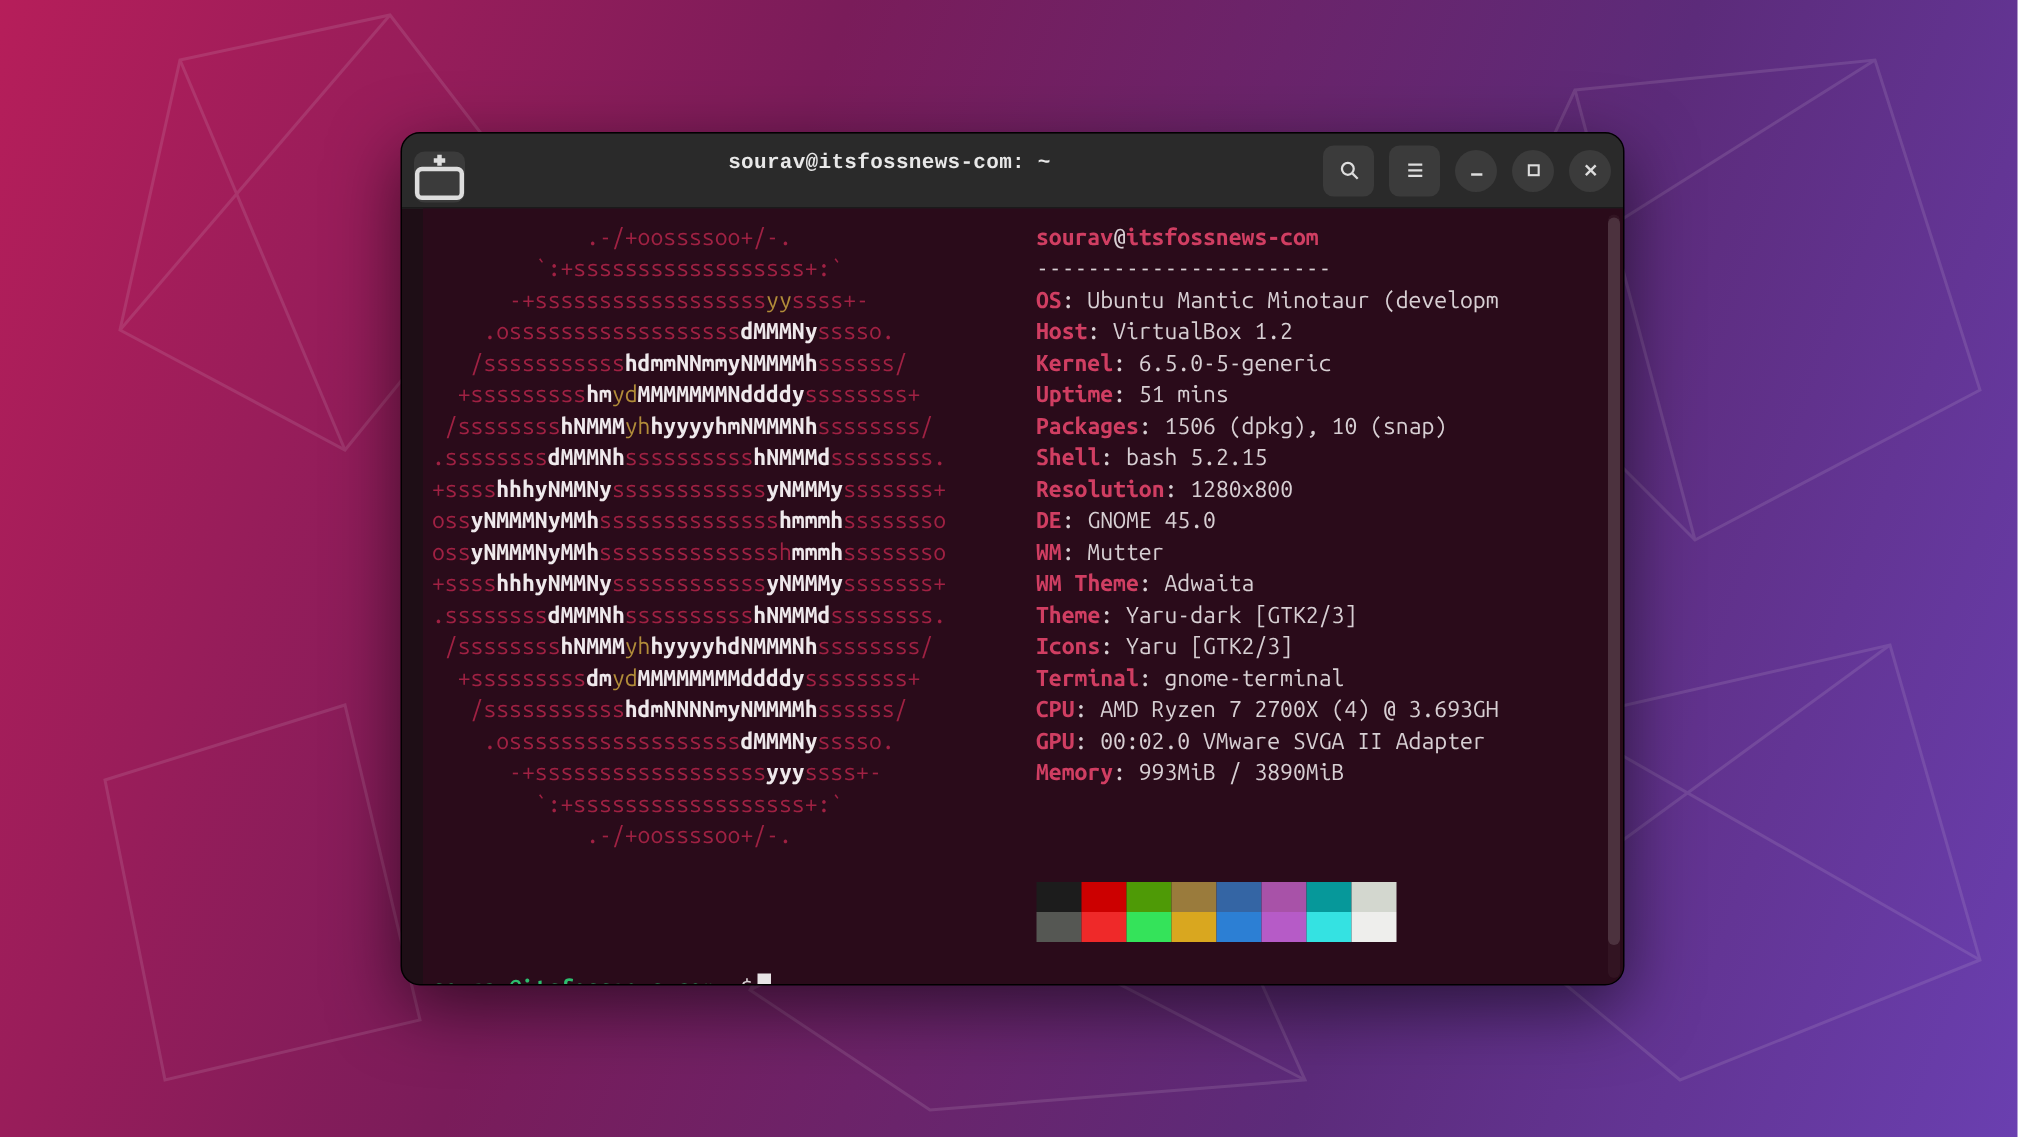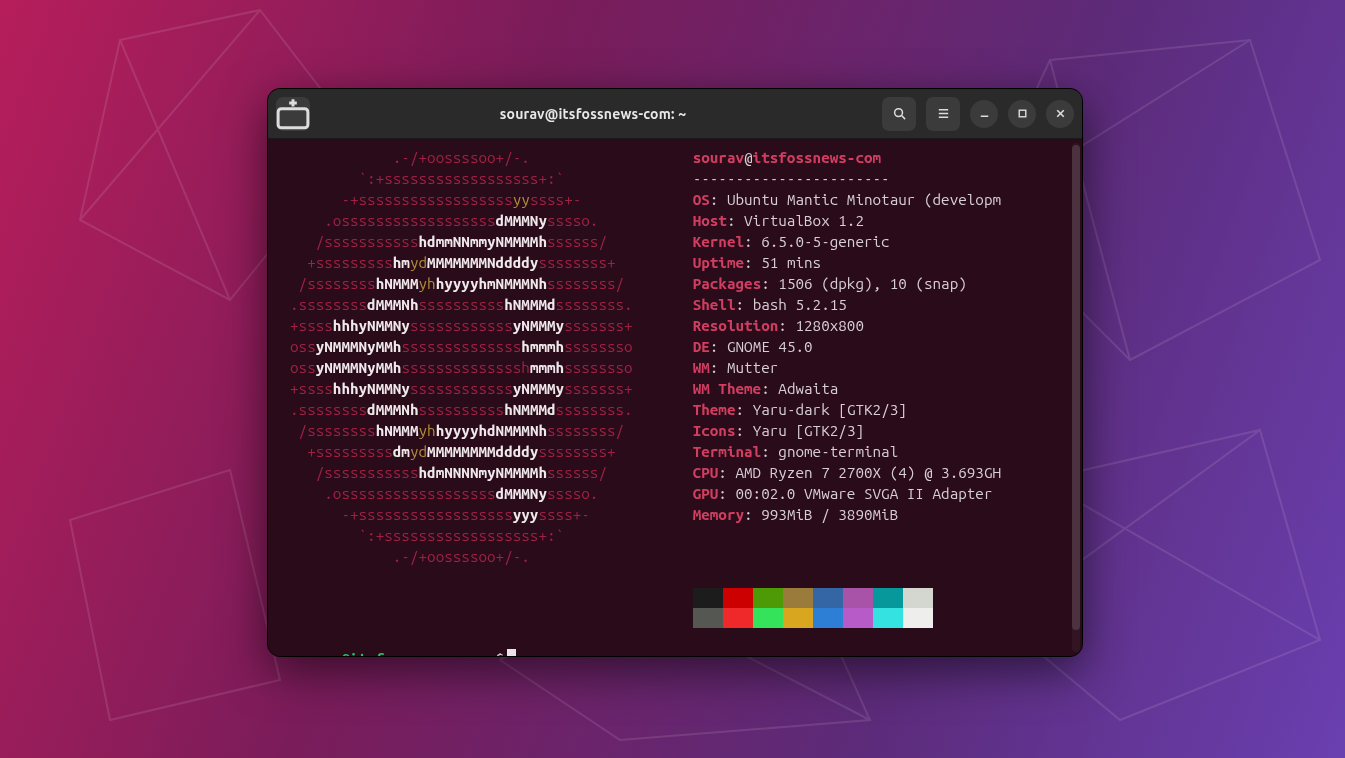--- a/index.html
+++ b/index.html
@@ -25,24 +25,25 @@
     box-shadow: 0 14px 46px rgba(0,0,0,0.55);
     display: flex; flex-direction: column;
     overflow: hidden;
     border: 1px solid #000;
   }
 
   
   .titlebar {
     height: 50px;
     background: #2a2a2a;
-    display: flex; align-items: center;
+    display: flex; 
     padding: 12px 8px;
     gap: 8px;
     border-bottom: 1px solid #1a1a1a;
+    font-family: Liberation Mono, monospace;
   }
   .tab-btn, .icon-btn {
     width: 34px; height: 34px;
     border-radius: 7px;
     background: #3b3b3b;
     color: #ddd;
     display: flex; align-items: center; justify-content: center;
     font-size: 15px;
     cursor: pointer;
     border: none;
@@ -56,22 +57,23 @@
     letter-spacing: 0.2px;
   }
   .titlebar-right { display: flex; gap: 10px; align-items: center; margin-left: 6px; }
   .icon-btn svg { width: 15px; height: 15px; }
 
   
   .term-body {
     flex: 1;
     background: #2a0b1a;
     position: relative;
-    padding: 8px 0 8px 22px;
+    padding: 8px 0 8px 6px;
     overflow: hidden;
+    margin-left: 14px;
   }
   .term-scroll {
     position: absolute; right: 2px; top: 4px; bottom: 4px; width: 8px;
     background: rgba(255,255,255,0.04); border-radius: 4px;
   }
   .term-scroll .thumb {
     position: absolute; left: 0; right: 0; top: 2px; height: 485px;
     background: rgba(255,255,255,0.13); border-radius: 4px;
   }
 

